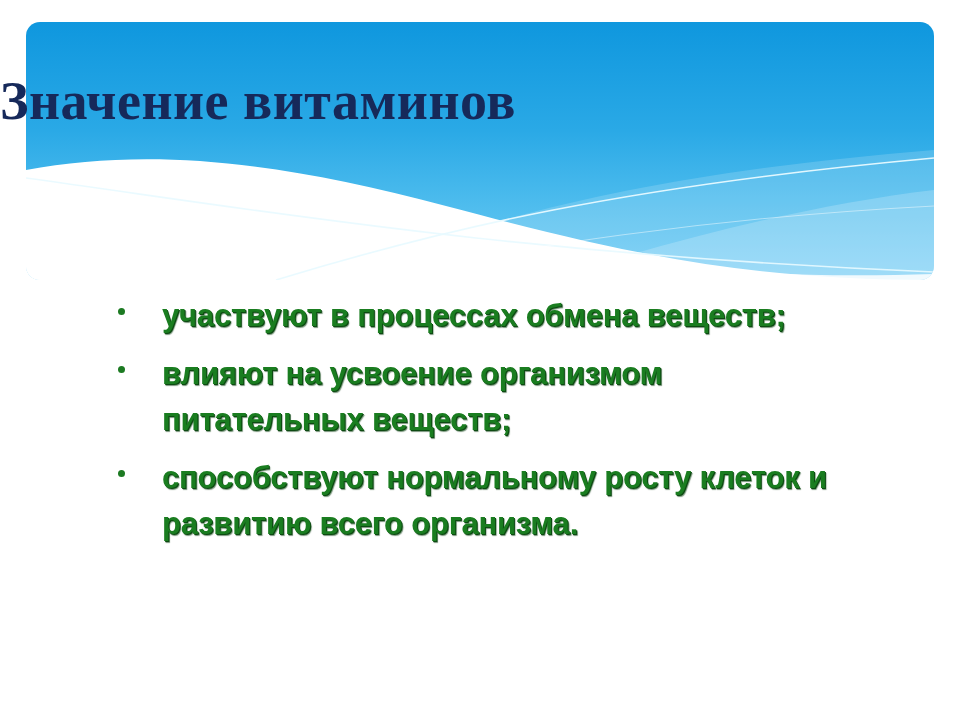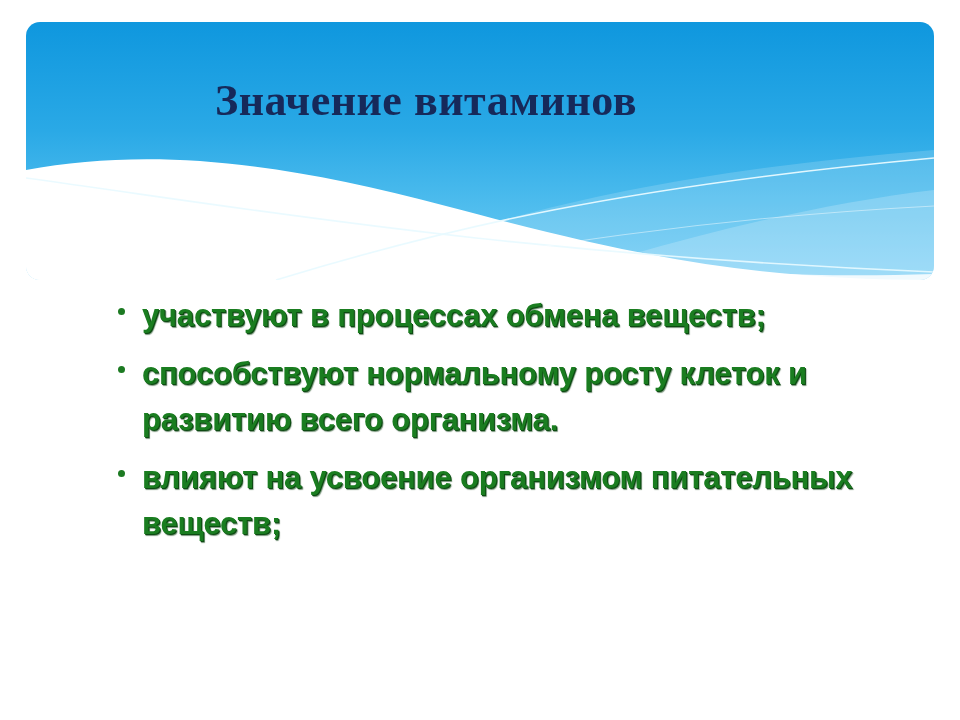--- a/index.html
+++ b/index.html
@@ -37,43 +37,44 @@
     width: 908px;
     height: 258px;
   }
 
   
   #slide-title {
     position: absolute;
     left: 0;
     top: 72px;
     width: 852px;
-    text-align: center;
+    text-align: left;
     font-family: "Liberation Serif", "DejaVu Serif", serif;
     font-weight: 700;
-    font-size: 44px;
+    font-size: 54px;
     line-height: 58px;
     letter-spacing: 0.5px;
     color: #16295a;
     white-space: nowrap;
     z-index: 5;
   }
 
   
   #bullet-list {
     position: absolute;
     left: 112px;
     top: 293px;
     width: 760px;
     z-index: 4;
   }
   .bullet-row {
     display: flex;
     align-items: flex-start;
     margin-bottom: 12px;
+    gap: 20px;
   }
   .bullet-marker {
     flex: 0 0 auto;
     width: 30px;
     padding-top: 15px;
     text-align: left;
   }
   .bullet-dot {
     display: block;
     width: 7px;
@@ -145,25 +146,25 @@
         <span class="bullet-dot"></span>
       </span>
       <span class="bullet-text">участвуют в процессах обмена веществ;</span>
     </div>
 
 
     <div class="bullet-row">
       <span class="bullet-marker">
         <span class="bullet-dot"></span>
       </span>
-      <span class="bullet-text">способствуют нормальному росту клеток и развитию всего организма.</span>
+      <span class="bullet-text">влияют на усвоение организмом питательных веществ;</span>
     </div>
 
     <div class="bullet-row">
       <span class="bullet-marker">
         <span class="bullet-dot"></span>
       </span>
-      <span class="bullet-text">влияют на усвоение организмом питательных веществ;</span>
+      <span class="bullet-text">способствуют нормальному росту клеток и развитию всего организма.</span>
     </div>
 
   </div>
 
 </div>
 
 </body></html>

